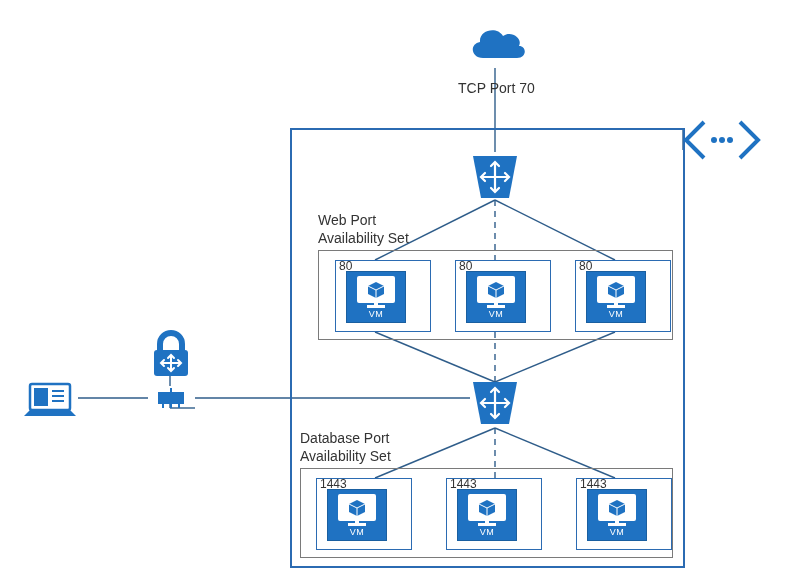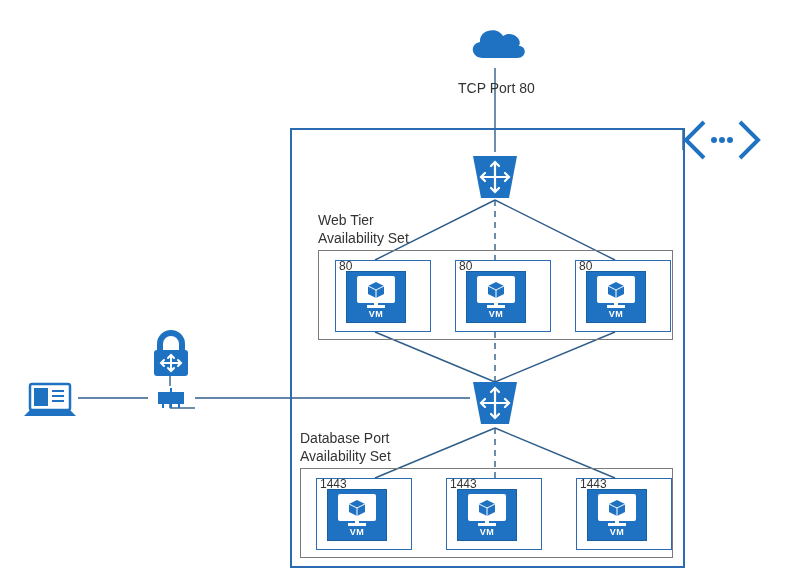--- a/index.html
+++ b/index.html
@@ -31,21 +31,20 @@
   }
   .vm-inner {
     position: absolute;
     left: 10px; top: 10px;
     width: 60px; height: 52px;
     background: #1f72c2;
     border: 1px solid #1a5fa0;
     display: flex; flex-direction: column;
     align-items: center; justify-content: flex-end;
     padding-bottom: 3px;
-    font-weight: bold;
   }
   .vm-screen {
     width: 38px; height: 28px;
     background: #fff;
     border-radius: 2px;
     margin-top: 4px;
     position: relative;
     display: flex; align-items: center; justify-content: center;
   }
   .vm-stand {
@@ -95,21 +94,21 @@
 
     <line x1="683" y1="128" x2="683" y2="150"></line>
   </g>
 </svg>
 
 <div class="layer" style="left:463px; top:22px;">
   <svg width="66" height="46" viewBox="0 0 66 46">
     <path d="M20 36 C8 36 6 22 17 20 C16 8 34 4 40 14 C48 8 60 16 56 24 C64 24 64 36 54 36 Z" fill="#1f72c2"></path>
   </svg>
 </div>
-<div class="layer label" style="left:458px; top:80px;">TCP Port 80</div>
+<div class="layer label" style="left:458px; top:80px;">TCP Port 70</div>
 
 <div class="outer-border" style="left:290px; top:128px; width:395px; height:440px;"></div>
 
 <div class="layer" style="left:682px; top:118px;">
   <svg width="80" height="44" viewBox="0 0 80 44">
     <polyline points="22,4 4,22 22,40" fill="none" stroke="#1f72c2" stroke-width="4"></polyline>
     <polyline points="58,4 76,22 58,40" fill="none" stroke="#1f72c2" stroke-width="4"></polyline>
     <circle cx="32" cy="22" r="3" fill="#1f72c2"></circle>
     <circle cx="40" cy="22" r="3" fill="#1f72c2"></circle>
     <circle cx="48" cy="22" r="3" fill="#1f72c2"></circle>
@@ -124,21 +123,21 @@
       <line x1="14" y1="25" x2="38" y2="25"></line>
       <polyline points="22,14 26,10 30,14"></polyline>
       <polyline points="22,36 26,40 30,36"></polyline>
       <polyline points="16,21 12,25 16,29"></polyline>
       <polyline points="36,21 40,25 36,29"></polyline>
     </g>
   </svg>
 </div>
 
 <div class="layer label" style="left:318px; top:212px;">
-  <span>Web Tier</span><br>
+  <span>Web Port</span><br>
   <span>Availability Set</span>
 </div>
 
 <div class="tier-box" style="left:318px; top:250px; width:355px; height:90px;"></div>
 
 <div class="vm-outer" style="left:335px; top:260px;">
   <span class="vm-port">80</span>
   <div class="vm-inner">
     <div class="vm-screen">
         <svg width="18" height="18" viewBox="0 0 18 18">

